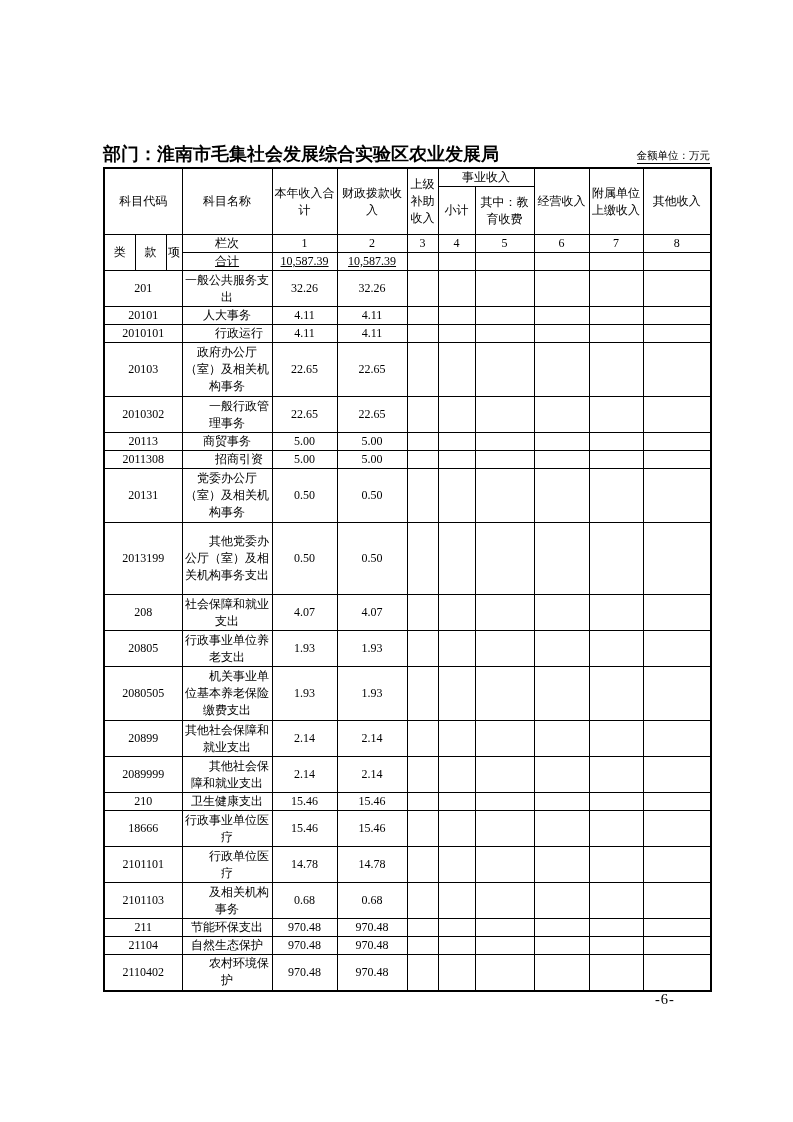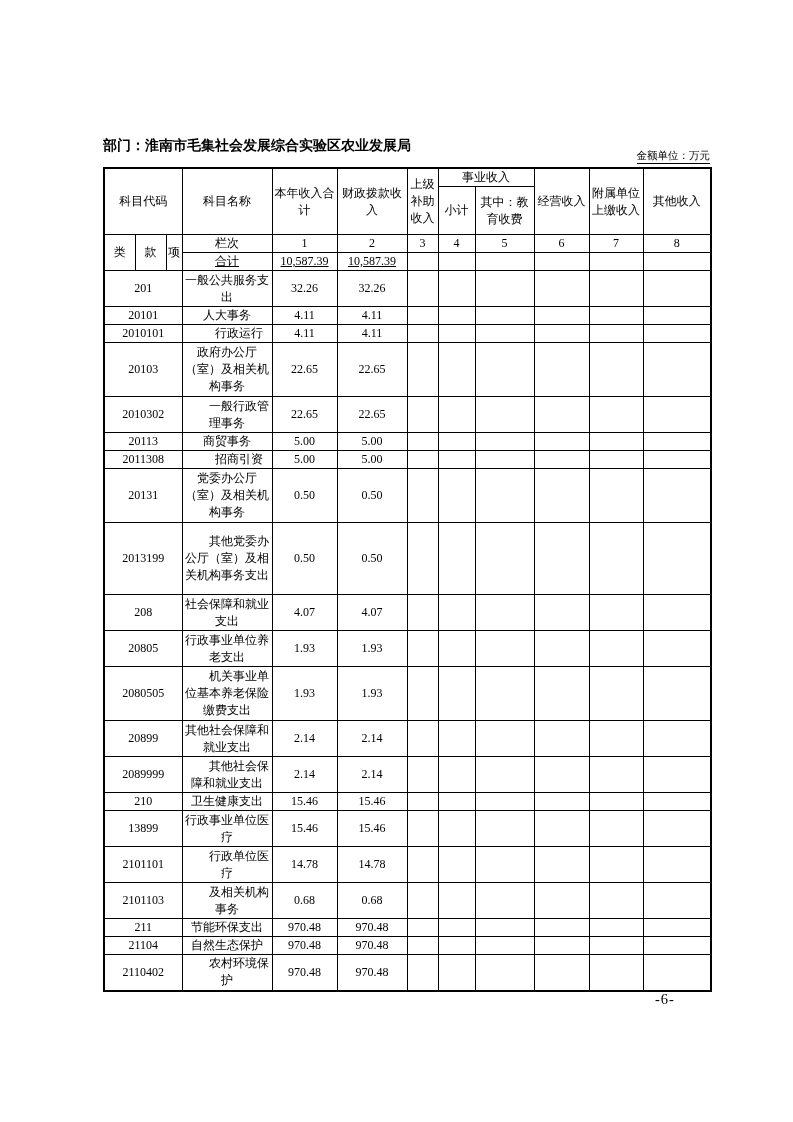--- a/index.html
+++ b/index.html
@@ -12,24 +12,24 @@
     width: 793px;
     height: 1122px;
     background: #ffffff;
     color: #000000;
     font-family: "Liberation Serif", "DejaVu Serif", serif;
     overflow: hidden;
   }
   .dept-title {
     position: absolute;
     left: 103px;
-    top: 136px;
+    top: 145px;
     font-family: "Liberation Sans", "DejaVu Sans", sans-serif;
     font-weight: bold;
-    font-size: 14px;
+    font-size: 18px;
     line-height: 18px;
     white-space: nowrap;
   }
   .unit-label {
     position: absolute;
     top: 149px;
     right: 83px;
     font-size: 10.5px;
     line-height: 13px;
     border-bottom: 1px solid #000;
@@ -324,21 +324,21 @@
           <td>15.46</td>
           <td>15.46</td>
           <td></td>
           <td></td>
           <td></td>
           <td></td>
           <td></td>
           <td></td>
         </tr>
         <tr style="height: 36px;">
-          <td colspan="3" class="code-cell">13899</td>
+          <td colspan="3" class="code-cell">18666</td>
           <td class="name-cell">行政事业单位医疗</td>
           <td>15.46</td>
           <td>15.46</td>
           <td></td>
           <td></td>
           <td></td>
           <td></td>
           <td></td>
           <td></td>
         </tr>

